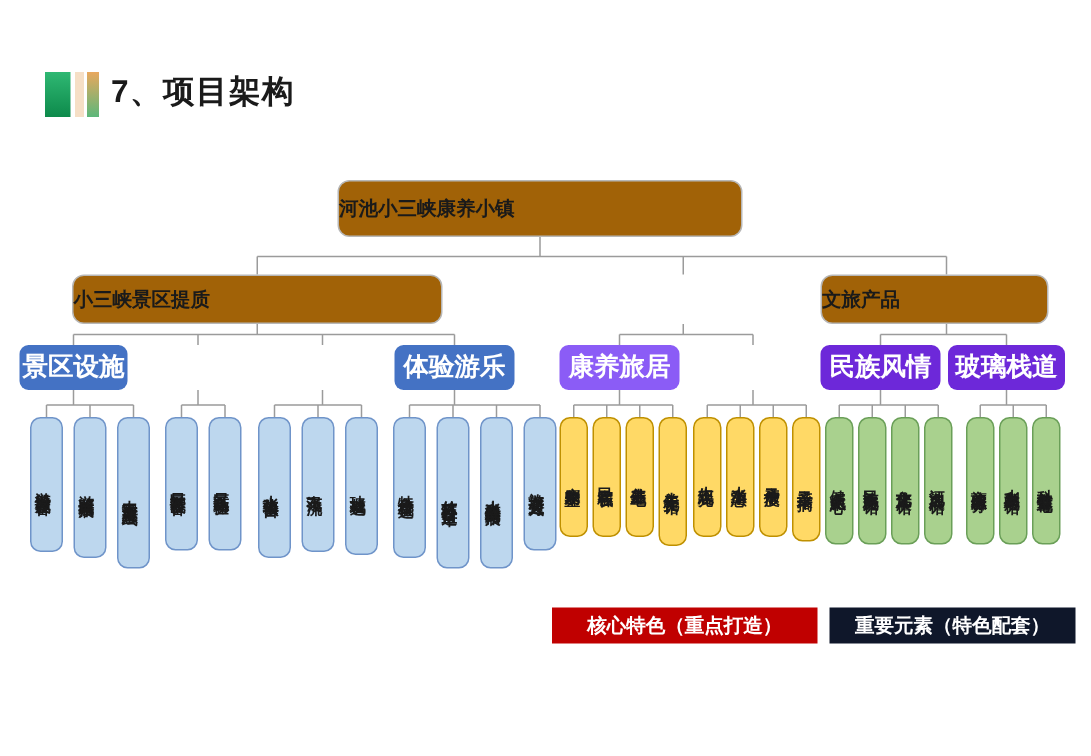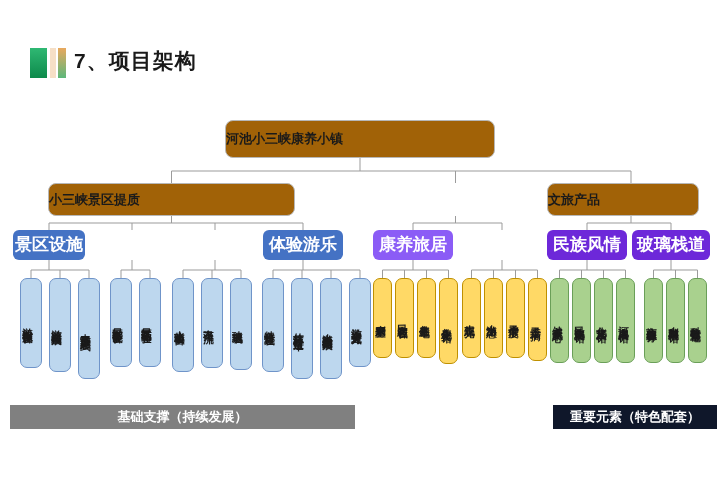--- a/index.html
+++ b/index.html
@@ -115,16 +115,16 @@
   <div class="leaf wm gold" style="left:528px;height:83px;">亲子采摘</div>
 
   <div class="leaf wm green" style="left:550px;height:85px;">健康文化中心</div>
   <div class="leaf wm green" style="left:572px;height:85px;">民族文化展馆</div>
   <div class="leaf wm green" style="left:594px;height:85px;">文化艺术展馆</div>
   <div class="leaf wm green" style="left:616px;height:85px;">河池名人展馆</div>
   <div class="leaf wm green" style="left:644px;height:85px;">商旅综合服务</div>
   <div class="leaf wm green" style="left:666px;height:85px;">水利发电展馆</div>
   <div class="leaf wm green" style="left:688px;height:85px;">科普教育基地</div>
 
-  <div id="footer-bar-0" class="footer-bar">基础支撑（持续发展）</div>
+  <div id="footer-bar-1" class="footer-bar">核心特色（重点打造）</div>
   <div id="footer-bar-2" class="footer-bar">重要元素（特色配套）</div>
 
 </div>
 
 </body></html>

